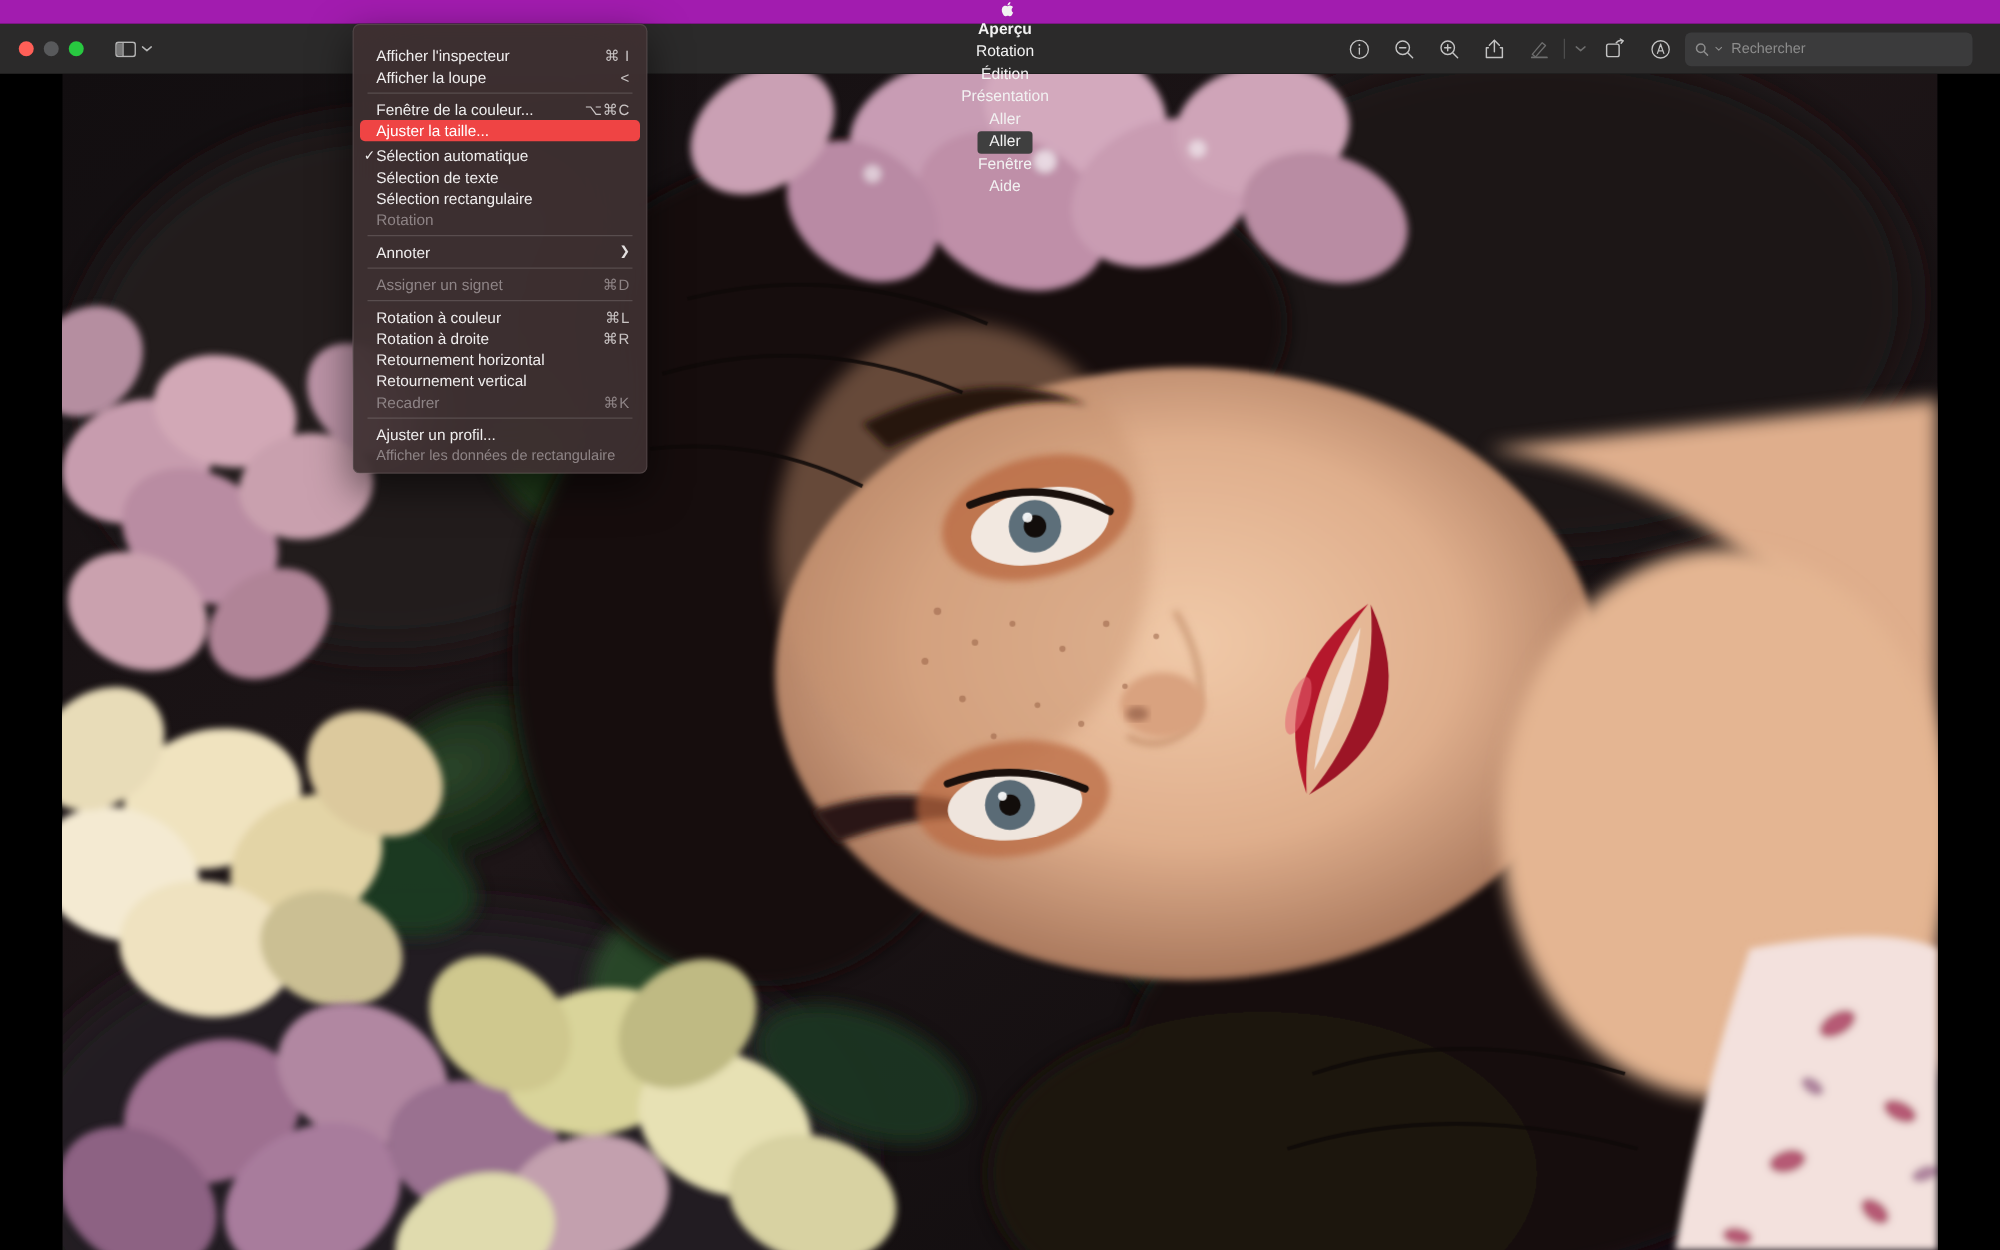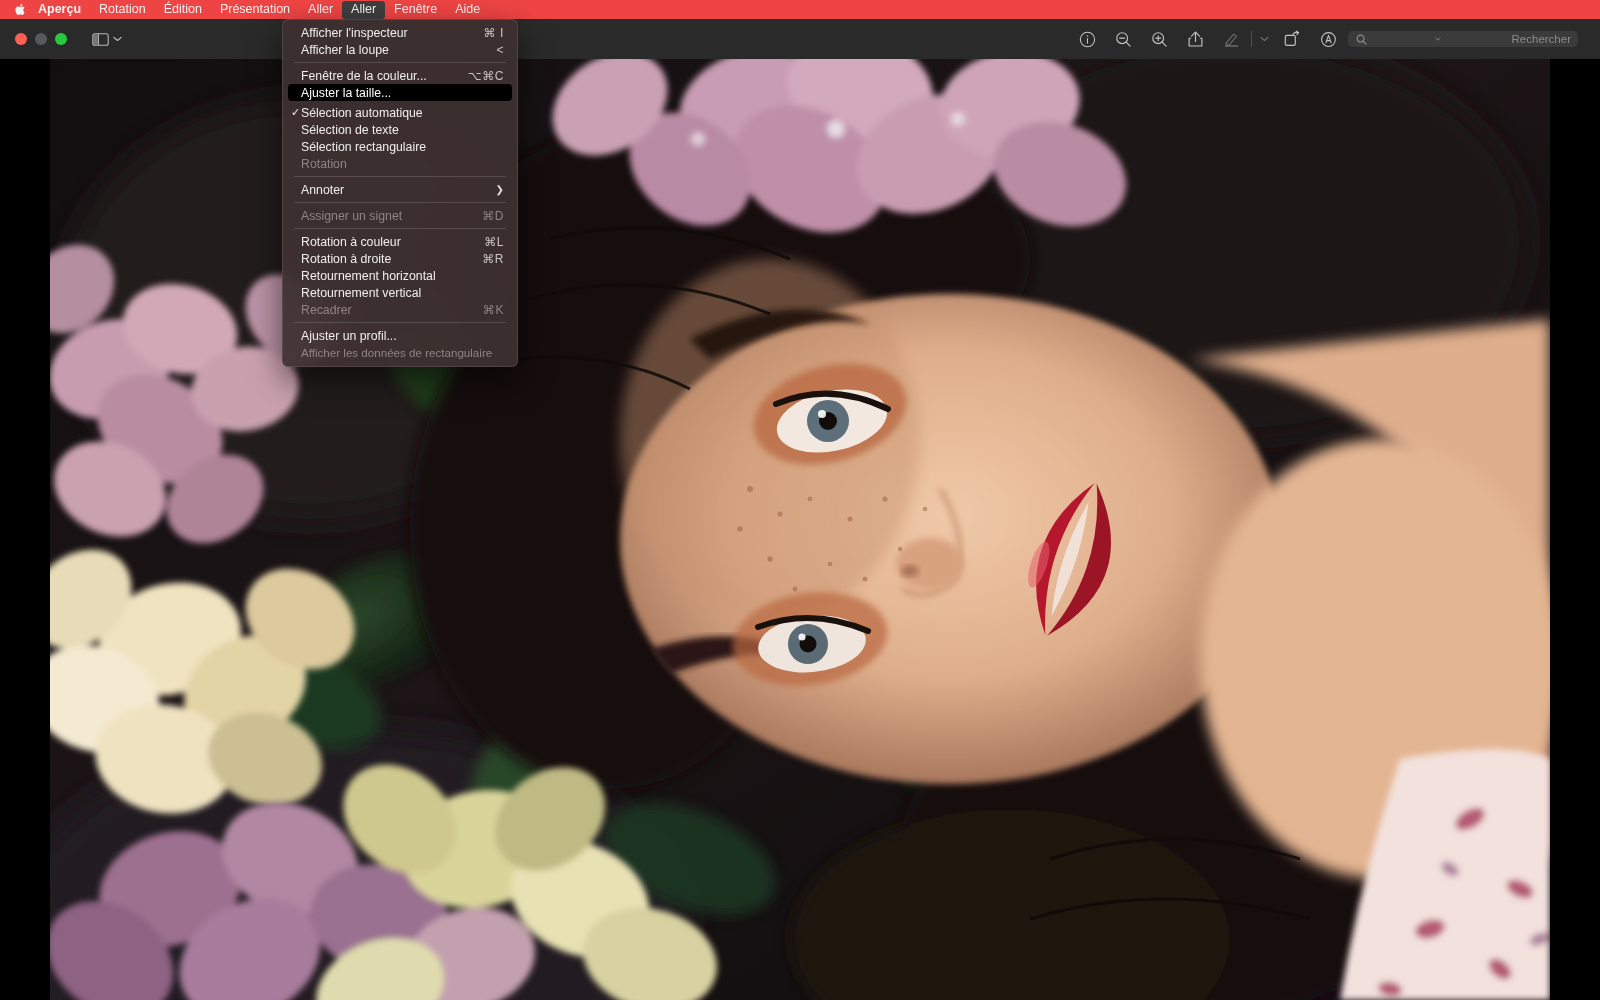--- a/index.html
+++ b/index.html
@@ -7,24 +7,25 @@
     width:1600px; height:1000px; overflow:hidden;
     background:#000;
     font-family:"Liberation Sans","DejaVu Sans",sans-serif;
     -webkit-font-smoothing:antialiased;
   }
   #screen { position:relative; width:1600px; height:1000px; background:#000; }
 
   
   #menubar {
     position:absolute; left:0; top:0; width:1600px; height:19px;
-    background:#ef4444;
+    background:#a21caf;
     display:flex; align-items:center;
     padding-left:8px;
     z-index:60;
+    flex-direction:column;
   }
   .mb-item {
     font-size:12.5px; color:#f2f2f2;
     padding:2px 9px 3px 9px; line-height:13px;
     border-radius:3px; white-space:nowrap;
   }
   .mb-item.bold { font-weight:bold; }
   .mb-item.active { background:#3f3f3f; }
   .apple-logo {
     width:15px; height:17px; display:flex; align-items:center;
@@ -52,24 +53,23 @@
   .tb-icon.dim { color:#6d6d6d; }
 
   #toolbar-right {
     margin-left:auto; display:flex; align-items:center; gap:0px;
     padding-right:22px;
   }
   #toolbar-right .tb-icon { width:36px; height:26px; }
   .tb-sep { width:1px; height:16px; background:#4d4d4d; margin:0 2px; }
 
   #searchbox {
-    width:230px; height:16px; background:#3b3b3c; border-radius:5px;
+    width:230px; height:27px; background:#3b3b3c; border-radius:5px;
     display:flex; align-items:center; padding:0 7px; gap:3px;
     margin-left:2px;
-    justify-content:space-between;
   }
   #searchbox .ph { font-size:11.5px; color:#8c8c8c; margin-left:3px; }
 
   
   #imagearea {
     position:absolute; left:0; top:59px; width:1600px; height:941px;
     background:#000; overflow:hidden;
   }
   #photo {
     position:absolute; left:50px; top:0px; width:1500px; height:941px;
@@ -77,35 +77,35 @@
     background:#110d0e;
   }
 
   
   #menu {
     position:absolute; left:282px; top:19px; width:236px;
     background:rgba(62,48,50,0.93);
     border:0.5px solid rgba(255,255,255,0.10);
     border-radius:6px;
     box-shadow:0 12px 32px rgba(0,0,0,0.55);
-    padding:4px 0 5px 0;
+    padding:16px 0 5px 0;
     z-index:80;
     backdrop-filter:blur(28px);
     -webkit-backdrop-filter:blur(28px);
   }
   .mi {
     position:relative; height:17px; display:flex; align-items:center;
     margin:0 5px; padding:0 8px 0 13px; border-radius:4px;
     font-size:12.3px; color:#f0eeee; white-space:nowrap;
   }
   .mi .lbl { flex:1; }
   .mi .key { font-size:12px; color:#c9c4c4; letter-spacing:0.6px; }
   .mi.disabled { color:#8e8486; }
   .mi.disabled .key { color:#8e8486; }
-  .mi.sel { background:#000000; color:#fff; }
+  .mi.sel { background:#ef4444; color:#fff; }
   .mi.sel .key { color:#fff; }
   .mi .check {
     position:absolute; left:3px; top:0; height:17px;
     display:flex; align-items:center; font-size:11px; color:#f0eeee;
   }
   .mi .arrow { font-size:10px; color:#e4e0e0; }
   .mi.pad-top { margin-top:1px; }
   .msep { height:1px; background:rgba(255,255,255,0.15); margin:4px 11px; }
   .mgap { height:2px; }
 </style>

